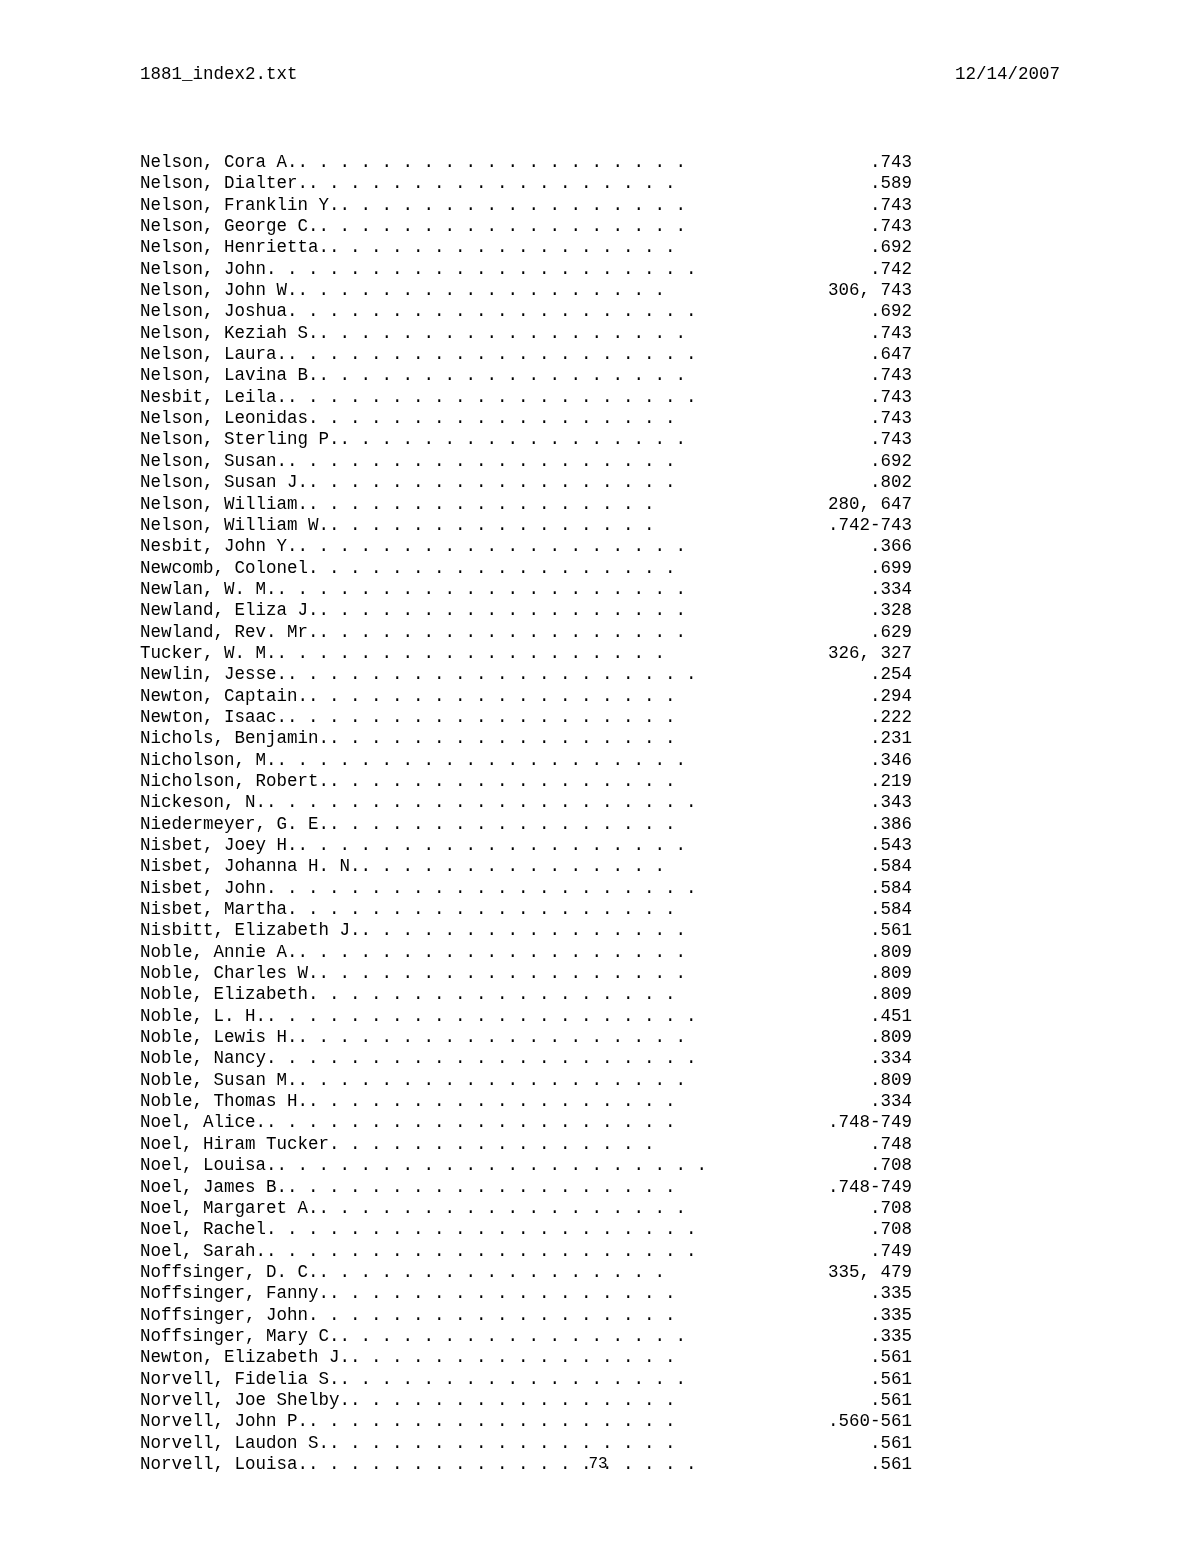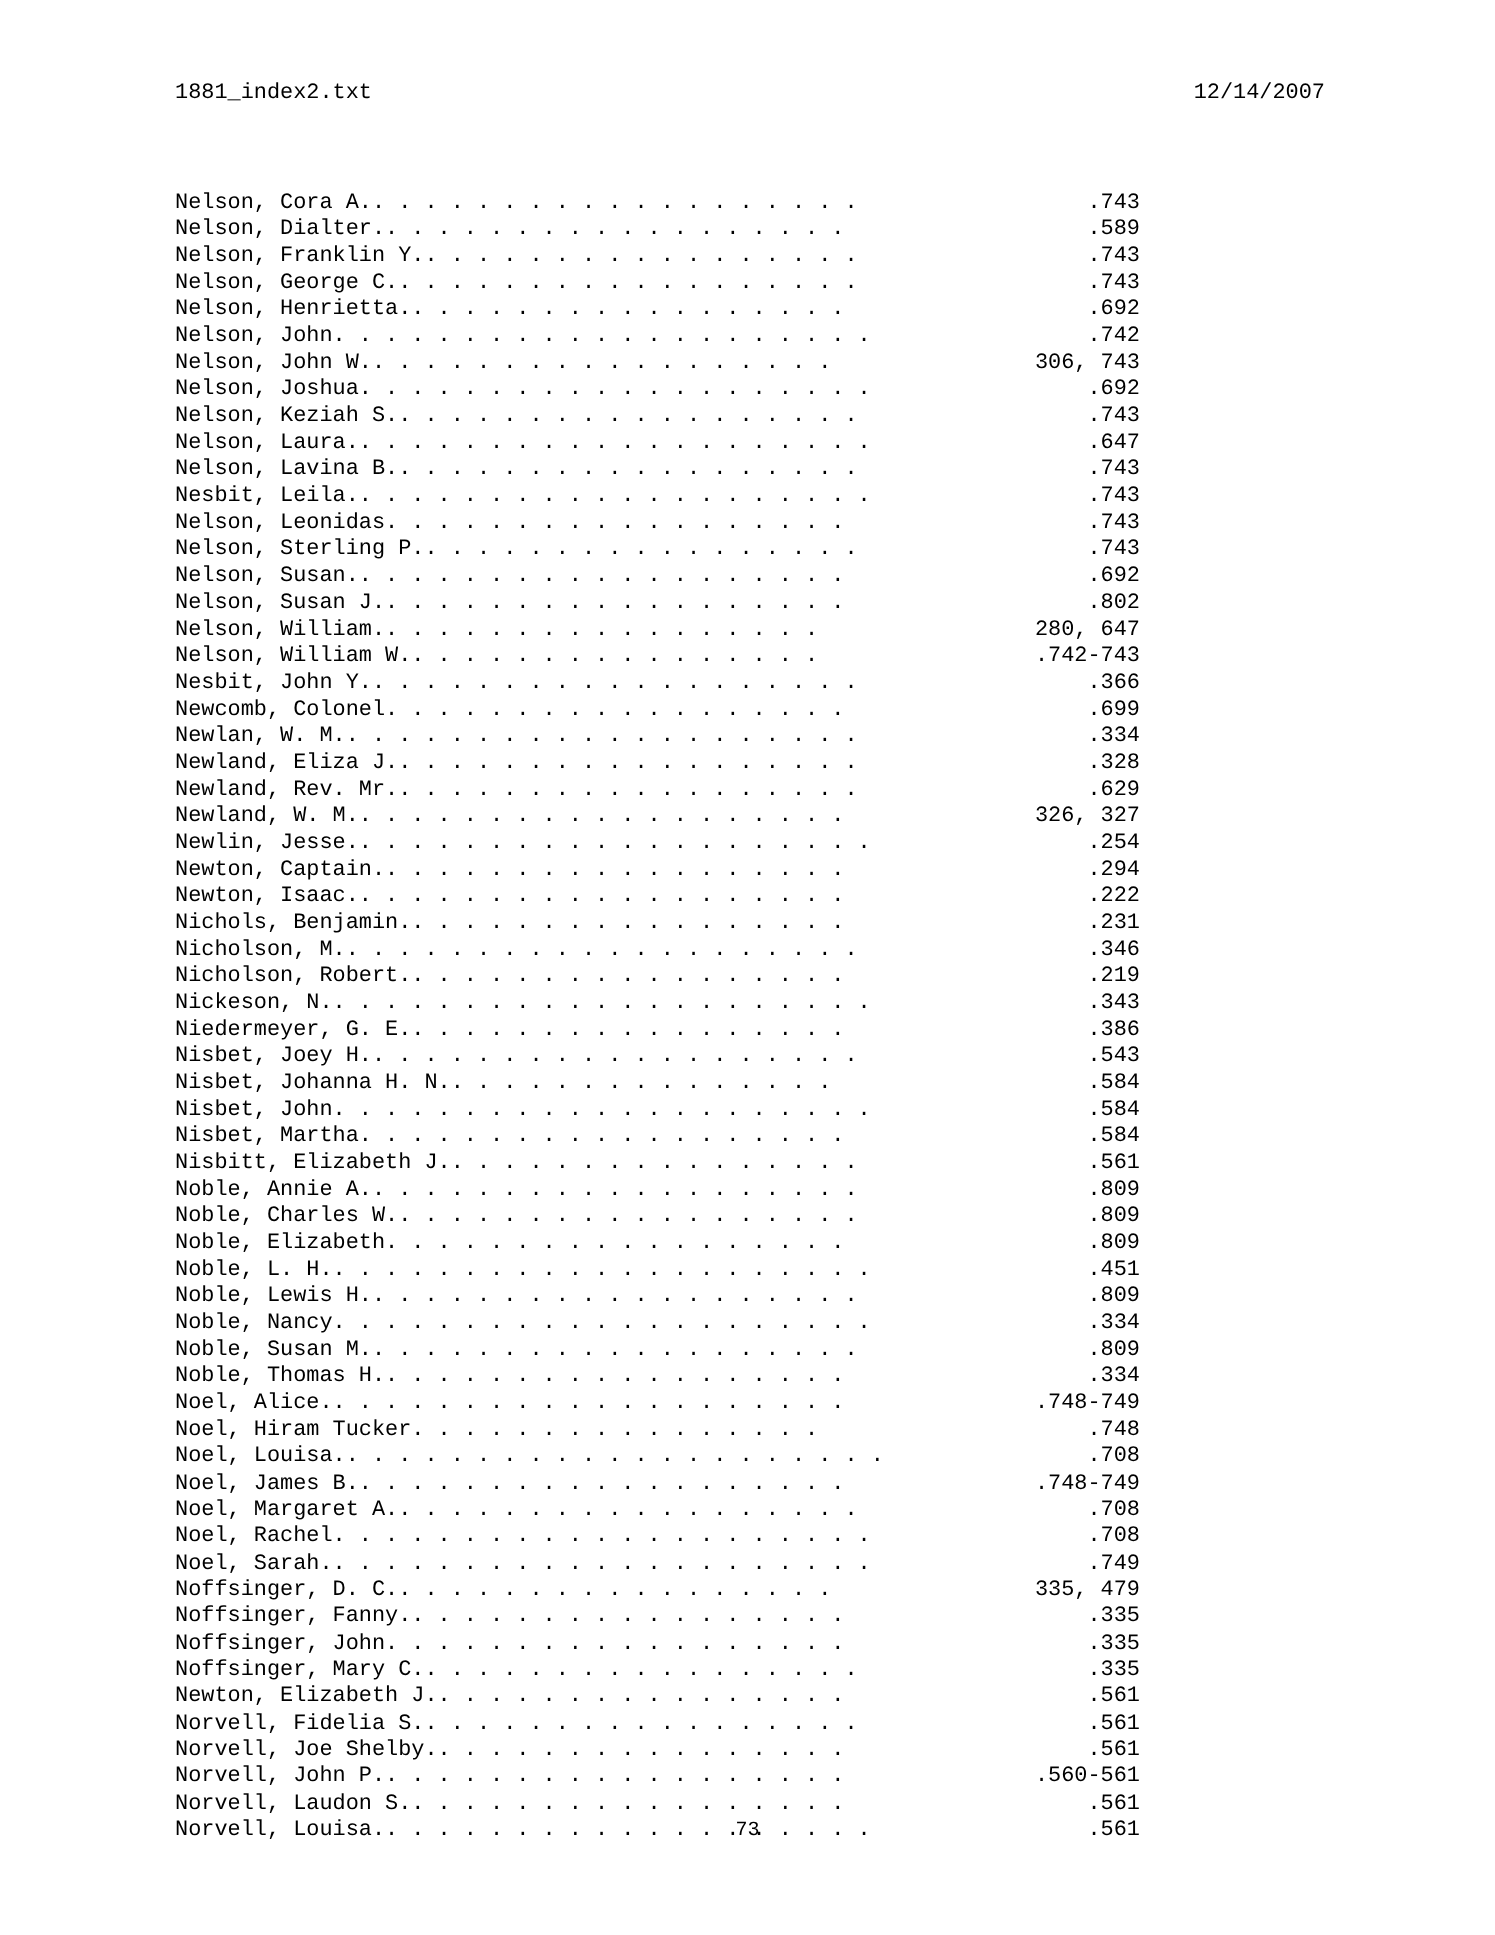--- a/index.html
+++ b/index.html
@@ -104,21 +104,21 @@
       <div class="entry"><span class="name">Nelson, Sterling P.</span><span class="leader">. . . . . . . . . . . . . . . . .</span><span class="pages">.743</span></div>
       <div class="entry"><span class="name">Nelson, Susan.</span><span class="leader"> . . . . . . . . . . . . . . . . . . .</span><span class="pages">.692</span></div>
       <div class="entry"><span class="name">Nelson, Susan J.</span><span class="leader"> . . . . . . . . . . . . . . . . . .</span><span class="pages">.802</span></div>
       <div class="entry"><span class="name">Nelson, William.</span><span class="leader"> . . . . . . . . . . . . . . . . .</span><span class="pages">280, 647</span></div>
       <div class="entry"><span class="name">Nelson, William W.</span><span class="leader"> . . . . . . . . . . . . . . . .</span><span class="pages">.742-743</span></div>
       <div class="entry"><span class="name">Nesbit, John Y.</span><span class="leader">. . . . . . . . . . . . . . . . . . .</span><span class="pages">.366</span></div>
       <div class="entry"><span class="name">Newcomb, Colonel</span><span class="leader"> . . . . . . . . . . . . . . . . . .</span><span class="pages">.699</span></div>
       <div class="entry"><span class="name">Newlan, W. M.</span><span class="leader">. . . . . . . . . . . . . . . . . . . .</span><span class="pages">.334</span></div>
       <div class="entry"><span class="name">Newland, Eliza J.</span><span class="leader">. . . . . . . . . . . . . . . . . .</span><span class="pages">.328</span></div>
       <div class="entry"><span class="name">Newland, Rev. Mr.</span><span class="leader">. . . . . . . . . . . . . . . . . .</span><span class="pages">.629</span></div>
-      <div class="entry"><span class="name">Newland, W. M.</span><span class="leader">. . . . . . . . . . . . . . . . . . .</span><span class="pages">326, 327</span></div>
+      <div class="entry"><span class="name">Tucker, W. M.</span><span class="leader">. . . . . . . . . . . . . . . . . . .</span><span class="pages">326, 327</span></div>
       <div class="entry"><span class="name">Newlin, Jesse.</span><span class="leader"> . . . . . . . . . . . . . . . . . . . .</span><span class="pages">.254</span></div>
       <div class="entry"><span class="name">Newton, Captain.</span><span class="leader"> . . . . . . . . . . . . . . . . . .</span><span class="pages">.294</span></div>
       <div class="entry"><span class="name">Newton, Isaac.</span><span class="leader"> . . . . . . . . . . . . . . . . . . .</span><span class="pages">.222</span></div>
       <div class="entry"><span class="name">Nichols, Benjamin.</span><span class="leader"> . . . . . . . . . . . . . . . . .</span><span class="pages">.231</span></div>
       <div class="entry"><span class="name">Nicholson, M.</span><span class="leader">. . . . . . . . . . . . . . . . . . . .</span><span class="pages">.346</span></div>
       <div class="entry"><span class="name">Nicholson, Robert.</span><span class="leader"> . . . . . . . . . . . . . . . . .</span><span class="pages">.219</span></div>
       <div class="entry"><span class="name">Nickeson, N.</span><span class="leader"> . . . . . . . . . . . . . . . . . . . . .</span><span class="pages">.343</span></div>
       <div class="entry"><span class="name">Niedermeyer, G. E.</span><span class="leader"> . . . . . . . . . . . . . . . . .</span><span class="pages">.386</span></div>
       <div class="entry"><span class="name">Nisbet, Joey H.</span><span class="leader">. . . . . . . . . . . . . . . . . . .</span><span class="pages">.543</span></div>
       <div class="entry"><span class="name">Nisbet, Johanna H. N.</span><span class="leader">. . . . . . . . . . . . . . .</span><span class="pages">.584</span></div>

